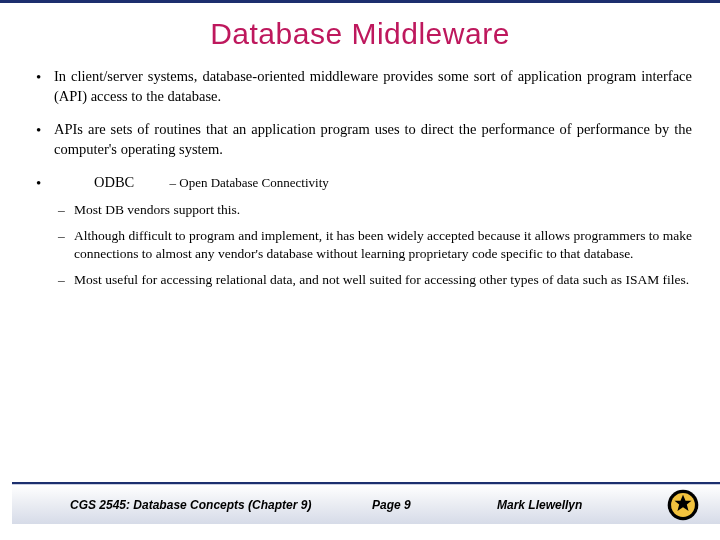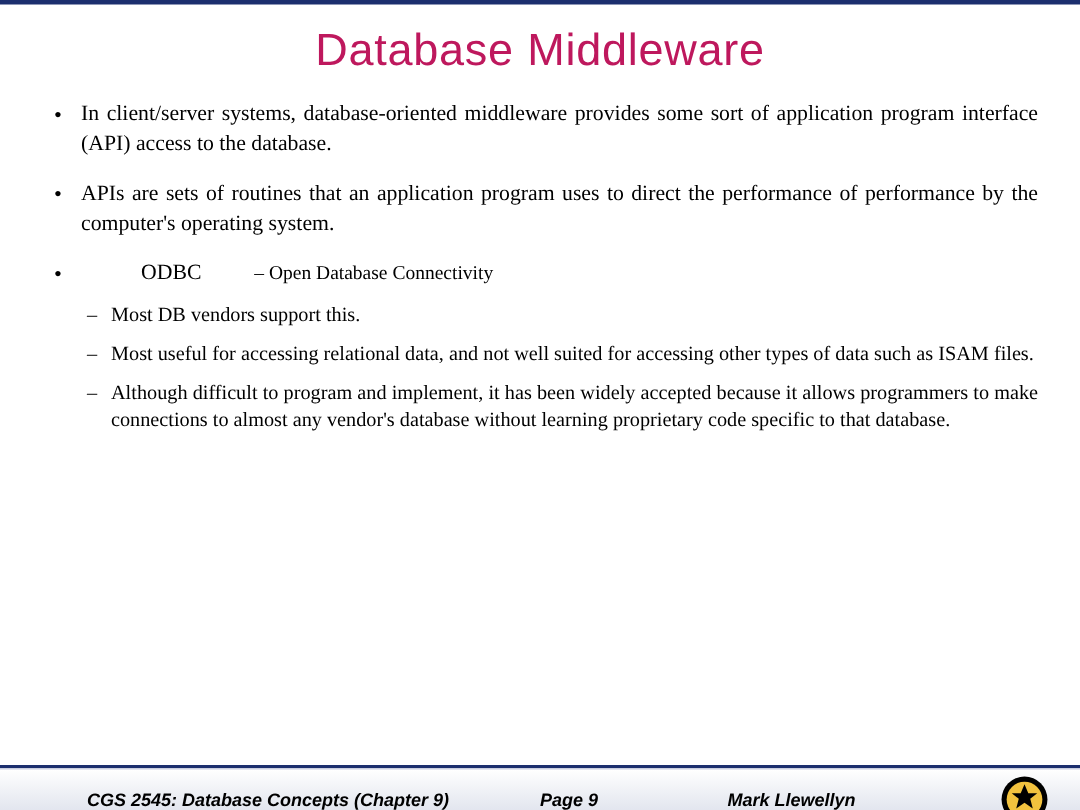--- a/index.html
+++ b/index.html
@@ -57,22 +57,22 @@
   ul.sub > li::before {
     content: "–";
     position: absolute;
     left: 4px;
     top: 0;
   }
   .odbc-lead { font-size: 14.5px; margin-left: 40px; }
   .odbc-tail { font-size: 13px; margin-left: 32px; }
   .footer-wrap {
     position: absolute;
-    left: 0; right: 0; bottom: 0;
-    height: 30px;
+    left: 12px; right: 0; bottom: 0;
+    height: 58px;
   }
   .footer-line {
     height: 2px;
     background: #1c2f6e;
     width: 100%;
   }
   .footer-bar {
     height: 40px;
     background: linear-gradient(#ffffff 0%, #eef0f5 40%, #d6dbe8 100%);
     border-top: 1px solid #c9cee0;
@@ -107,22 +107,22 @@
 <div class="content">
   <ul class="top">
     <li>In client/server systems, database-oriented middleware provides some sort of application program interface (API) access to the database.</li>
     <li>
       <span>APIs are sets of routines that an application program uses to direct the performance of performance by the computer's operating system.</span>
     </li>
     <li>
       <span class="odbc-lead">ODBC</span><span class="odbc-tail"> – Open Database Connectivity</span>
       <ul class="sub">
         <li>Most DB vendors support this.</li>
+        <li>Although difficult to program and implement, it has been widely accepted because it allows programmers to make connections to almost any vendor's database without learning proprietary code specific to that database.</li>
         <li>Most useful for accessing relational data, and not well suited for accessing other types of data such as ISAM files.</li>
-        <li>Although difficult to program and implement, it has been widely accepted because it allows programmers to make connections to almost any vendor's database without learning proprietary code specific to that database.</li>
       </ul>
     </li>
   </ul>
 </div>
 
 <div class="footer-wrap">
   <div class="footer-line"></div>
   <div class="footer-bar">
     <span class="footer-left">CGS 2545: Database Concepts  (Chapter 9)</span>
     <span class="footer-center">Page 9</span>

